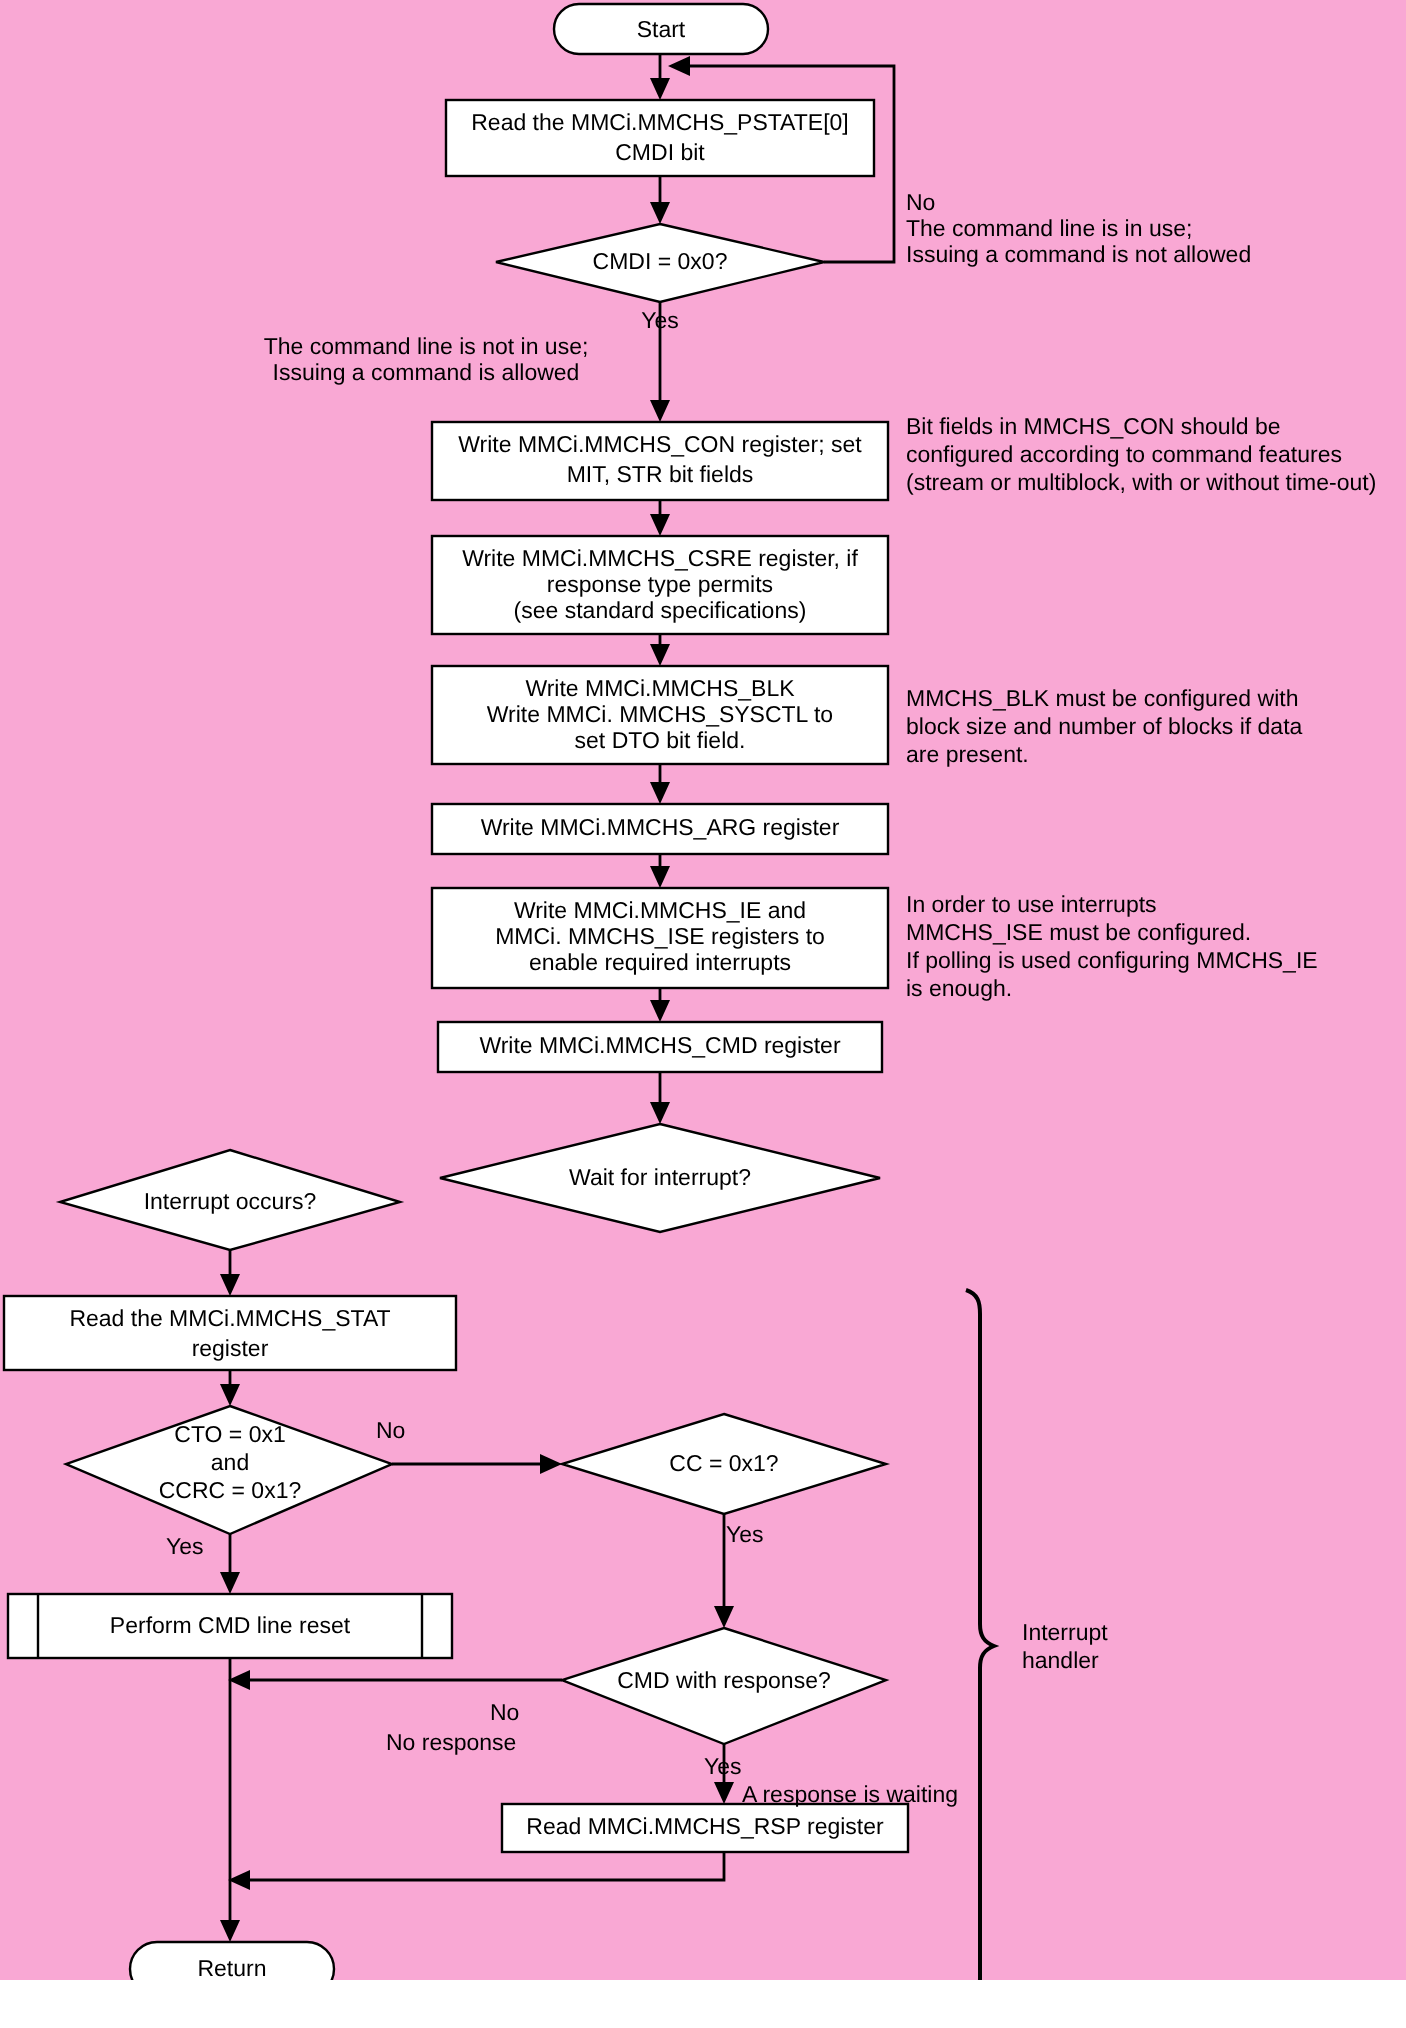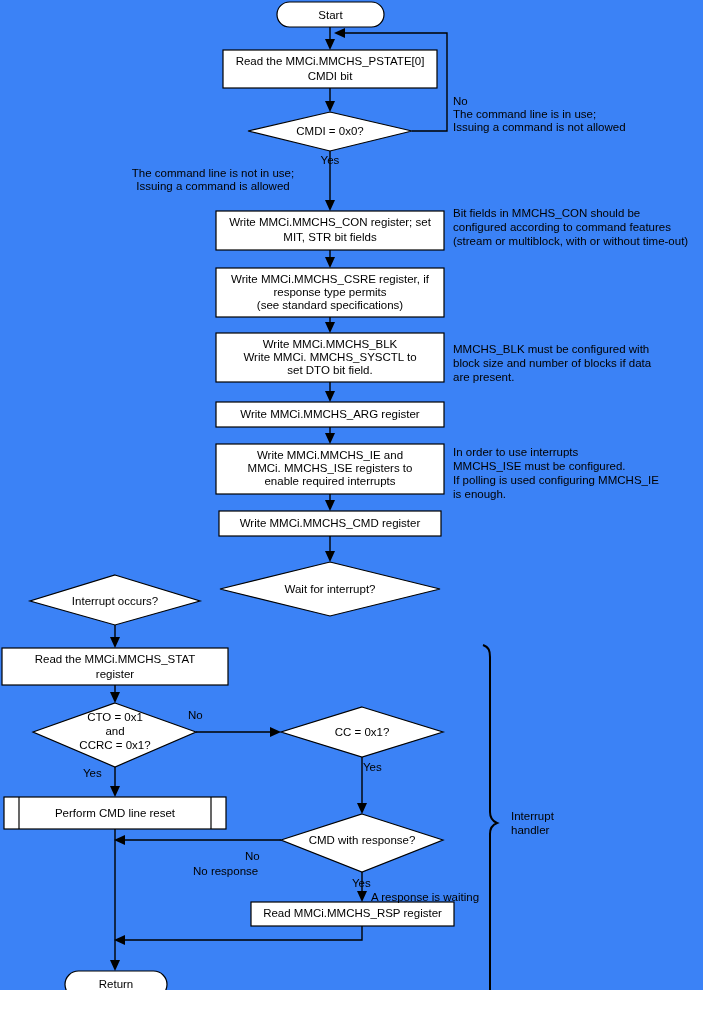--- a/index.html
+++ b/index.html
@@ -8,21 +8,21 @@
     background: #ffffff;
   }
   body {
     font-family: "Liberation Sans", sans-serif;
     color: #000000;
   }
   #canvas {
     position: relative;
     width: 703px;
     height: 990px;
-    background: #3b82f6;
+    background: #f9a8d4;
     overflow: hidden;
   }
   svg.flow {
     position: absolute;
     left: 0;
     top: 0;
     width: 703px;
     height: 1014px;
   }
   svg.flow .shape {

